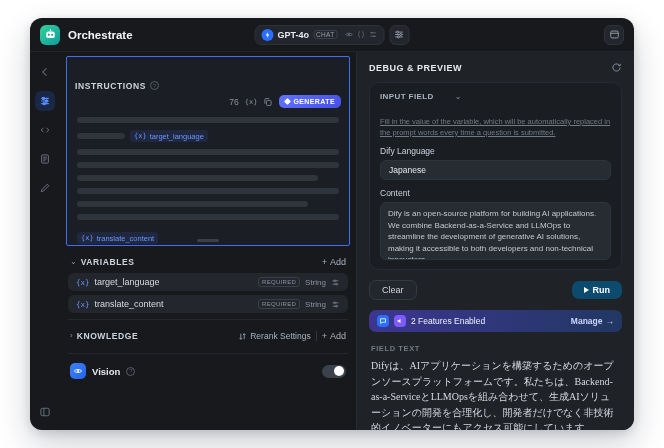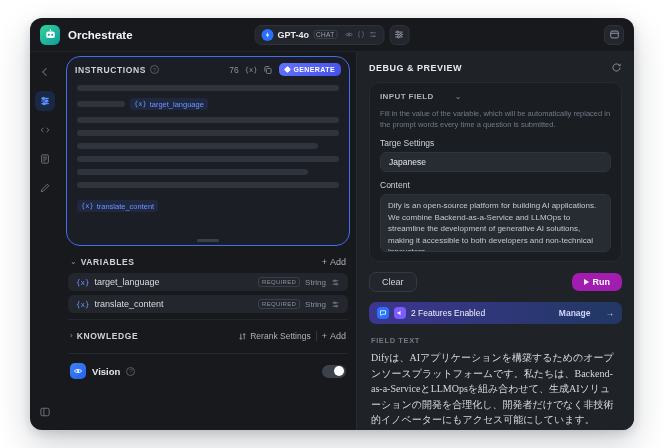--- a/index.html
+++ b/index.html
@@ -31,26 +31,26 @@
   
   .rail { position:absolute; top:34px; left:0; bottom:0; width:30px; display:flex; flex-direction:column;
           align-items:center; padding-top:10px; gap:9px; }
   .rail-icon { width:20px; height:20px; border-radius:6px; display:flex; align-items:center; justify-content:center; color:#6b7280; }
   .rail-icon.active { background:rgba(41,112,255,.18); color:#5b8cff; }
   .rail-bottom { position:absolute; left:5px; bottom:8px; }
 
   
   .left-main { position:absolute; top:34px; left:30px; width:296px; bottom:0; padding:4px 6px 0 6px; }
 
-  .instr { position:relative; border:1.5px solid #3f6df5; background:#1b1e24; border-radius:14px; height:190px; overflow:hidden; }
+  .instr { position:relative; border:1.5px solid #3f6df5; background:#1b1e24; border-radius:2px; height:190px; overflow:hidden; }
   .instr-head { display:flex; align-items:center; gap:4px; padding:6px 8px 5px; }
   .sec-title { font-size:8.5px; font-weight:bold; letter-spacing:.6px; color:#cdd3dc; }
   .qmark { width:9px; height:9px; border:1px solid #565d68; border-radius:50%; color:#565d68; font-size:6px;
            display:flex; align-items:center; justify-content:center; }
-  .instr-right { margin-left:auto; display:flex; align-items:center; gap:6px; color:#8a93a0; }
+  .instr-right { margin-left:auto; display:flex; align-items:center; gap:6px; color:#8a93a0;margin-top:32px; }
   .char-count { font-size:8.5px; color:#8a93a0; }
   .x-glyph { font-family:"DejaVu Sans Mono",monospace; font-size:7px; color:#8a93a0; }
   .gen-btn { display:flex; align-items:center; gap:3px; background:linear-gradient(135deg,#6172ff,#4650e8);
              color:#fff; font-size:7px; font-weight:bold; letter-spacing:.4px; border-radius:5px; padding:3px 6px; cursor:pointer; }
   .diamond { width:5px; height:5px; background:#fff; transform:rotate(45deg); border-radius:1px; }
 
   .skel { padding:4px 10px 0; }
   .srow { display:flex; align-items:center; gap:5px; margin-bottom:7px; }
   .sbar { height:6px; border-radius:3px; background:#30353d; }
   .w-full { flex:1; } .w-92 { width:92%; } .w-88 { width:88%; } .w-48 { width:48px; }
@@ -85,39 +85,39 @@
 
   
   .rpanel { position:absolute; top:34px; left:326px; right:0; bottom:0; background:#1f2227; border-left:1px solid #272b31; }
   .rp-head { display:flex; align-items:center; padding:10px 12px 9px; }
   .rp-title { font-size:9px; font-weight:bold; letter-spacing:.5px; color:#e8eaee; }
   .refresh { margin-left:auto; color:#8a93a0; cursor:pointer; }
 
   .input-card { margin:0 12px; background:#1a1d22; border:1px solid #262a31; border-radius:10px; padding:9px 10px; }
   .if-head { display:flex; align-items:center; gap:21px; cursor:pointer; }
   .if-title { font-size:8px; font-weight:bold; letter-spacing:.4px; color:#aab2bd; }
-  .if-desc { font-size:7.5px; color:#717a86; line-height:1.4; margin-top:8px; }
+  .if-desc { font-size:7.5px; color:#717a86; line-height:1.4; margin-top:16px;text-decoration:underline; }
   .f-label { font-size:8.5px; color:#cdd3dc; margin-top:8px; margin-bottom:4px; }
   .select { height:20px; background:#272b32; border:1px solid #2f343c; border-radius:6px; display:flex;
             align-items:center; padding:0 8px; font-size:8.5px; color:#e5e7eb; cursor:pointer; }
   .textarea { background:#272b32; border:1px solid #2f343c; border-radius:6px; padding:5px 7px; font-size:8px;
               color:#c3c9d2; line-height:1.45; height:58px; overflow:hidden; cursor:text; }
 
   .btn-row { display:flex; align-items:center; justify-content:space-between; margin:10px 12px 0; }
   .clear-btn { background:#23262d; border:1px solid #343a43; color:#d1d5db; font-size:9px; border-radius:7px; padding:4px 12px; cursor:pointer; }
-  .run-btn { background:#a21caf; color:#fff; font-weight:bold; font-size:9px; border-radius:7px; padding:4px 12px;
+  .run-btn { background:#0c4a6e; color:#fff; font-weight:bold; font-size:9px; border-radius:7px; padding:4px 12px;
              display:flex; gap:4px; align-items:center; cursor:pointer; }
   .play { width:0; height:0; border-left:5px solid #fff; border-top:3.5px solid transparent; border-bottom:3.5px solid transparent; }
 
   .features-bar { margin:10px 12px 0; height:22px; border-radius:7px; display:flex; align-items:center; gap:5px;
                   padding:0 8px; background:linear-gradient(90deg, rgba(84,70,229,.55), rgba(41,112,255,.28)); cursor:pointer; }
   .feat-icon { width:12px; height:12px; border-radius:4px; display:flex; align-items:center; justify-content:center; }
   .feat-icon.blue { background:#2970ff; } .feat-icon.purple { background:#7c5cff; }
   .feat-label { font-size:8.5px; color:#eef0ff; }
-  .manage { margin-left:auto; display:flex; gap:15px; align-items:center; font-size:8.5px; color:#cdd5ff; font-weight:bold; }
+  .manage { margin-left:auto; display:flex; gap:3px; align-items:center; font-size:8.5px; color:#cdd5ff; font-weight:bold; }
 
   .out-title { font-size:7.5px; font-weight:bold; letter-spacing:.6px; color:#717a86; margin:12px 14px 5px; }
   .out-text { margin:0 14px; font-size:10px; color:#d6dae0; line-height:1.55;font-family:Liberation Serif, serif; }
   .out-foot { margin:9px 14px 0; display:flex; align-items:center; color:#8a93a0; }
   .stats { font-size:7.5px; color:#6b7280; }
   .foot-right { margin-left:auto; display:flex; align-items:center; gap:8px; font-size:8px;flex-direction:column; }
   .foot-item { display:flex; gap:3px; align-items:center; cursor:pointer; color:#9aa3af; }
   .speaker-active { color:#5b8cff; }
 
   svg { display:block; }
@@ -374,21 +374,21 @@
         </span>
       </div>
 
       <div class="input-card">
         <div class="if-head">
           <span class="if-title">INPUT FIELD</span>
           <span class="chev">⌄</span>
         </div>
         <div class="if-desc">Fill in the value of the variable, which will be automatically replaced in the prompt words every time a question is submitted.</div>
 
-        <div class="f-label">Targe Settings</div>
+        <div class="f-label">Dify Language</div>
         <div class="select">
           <span>Japanese</span>
         </div>
 
         <div class="f-label">Content</div>
         <div class="textarea">
           <span>Dify is an open-source platform for building AI applications. We combine Backend-as-a-Service and LLMOps to streamline the development of generative AI solutions, making it accessible to both developers and non-technical innovators.</span>
         </div>
       </div>
 

